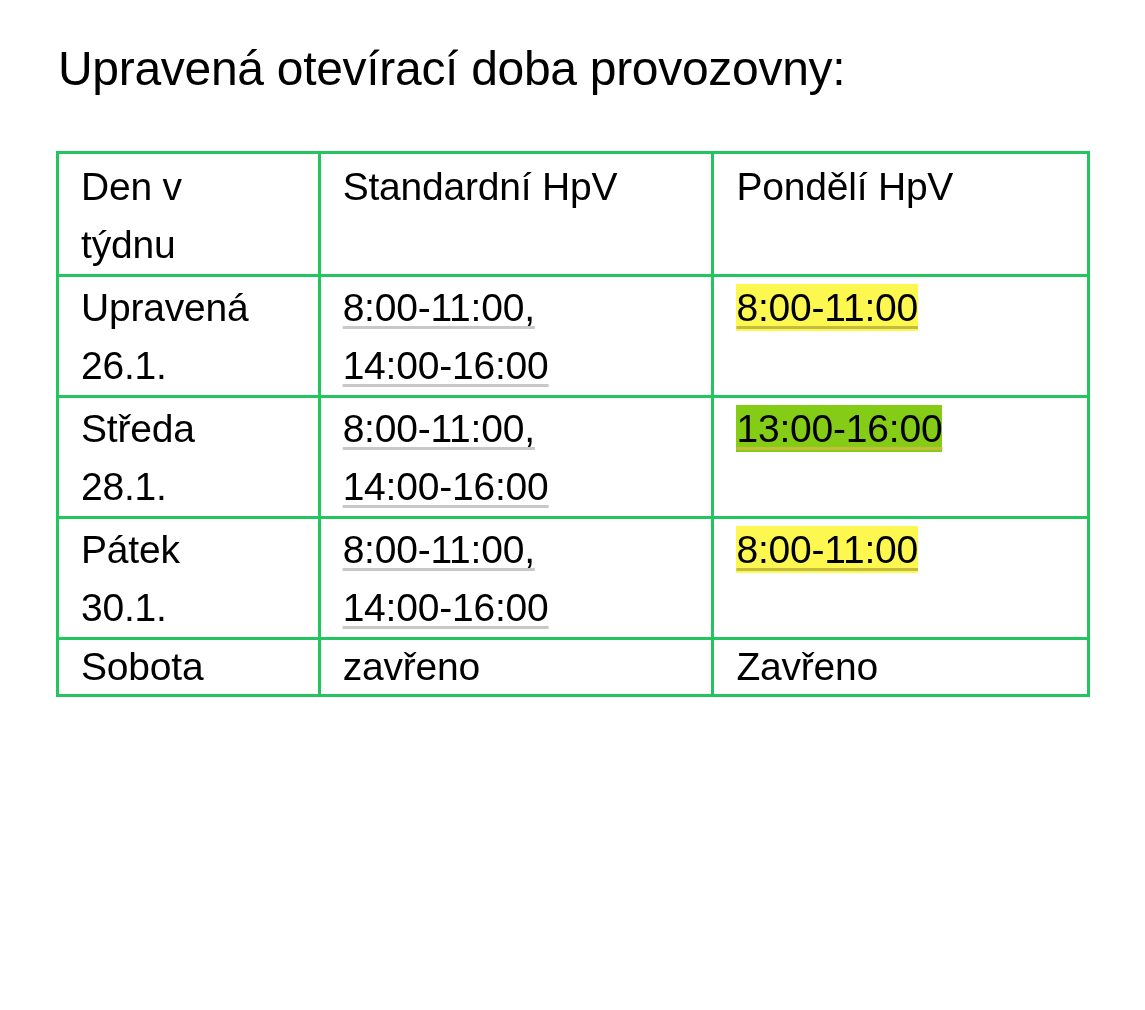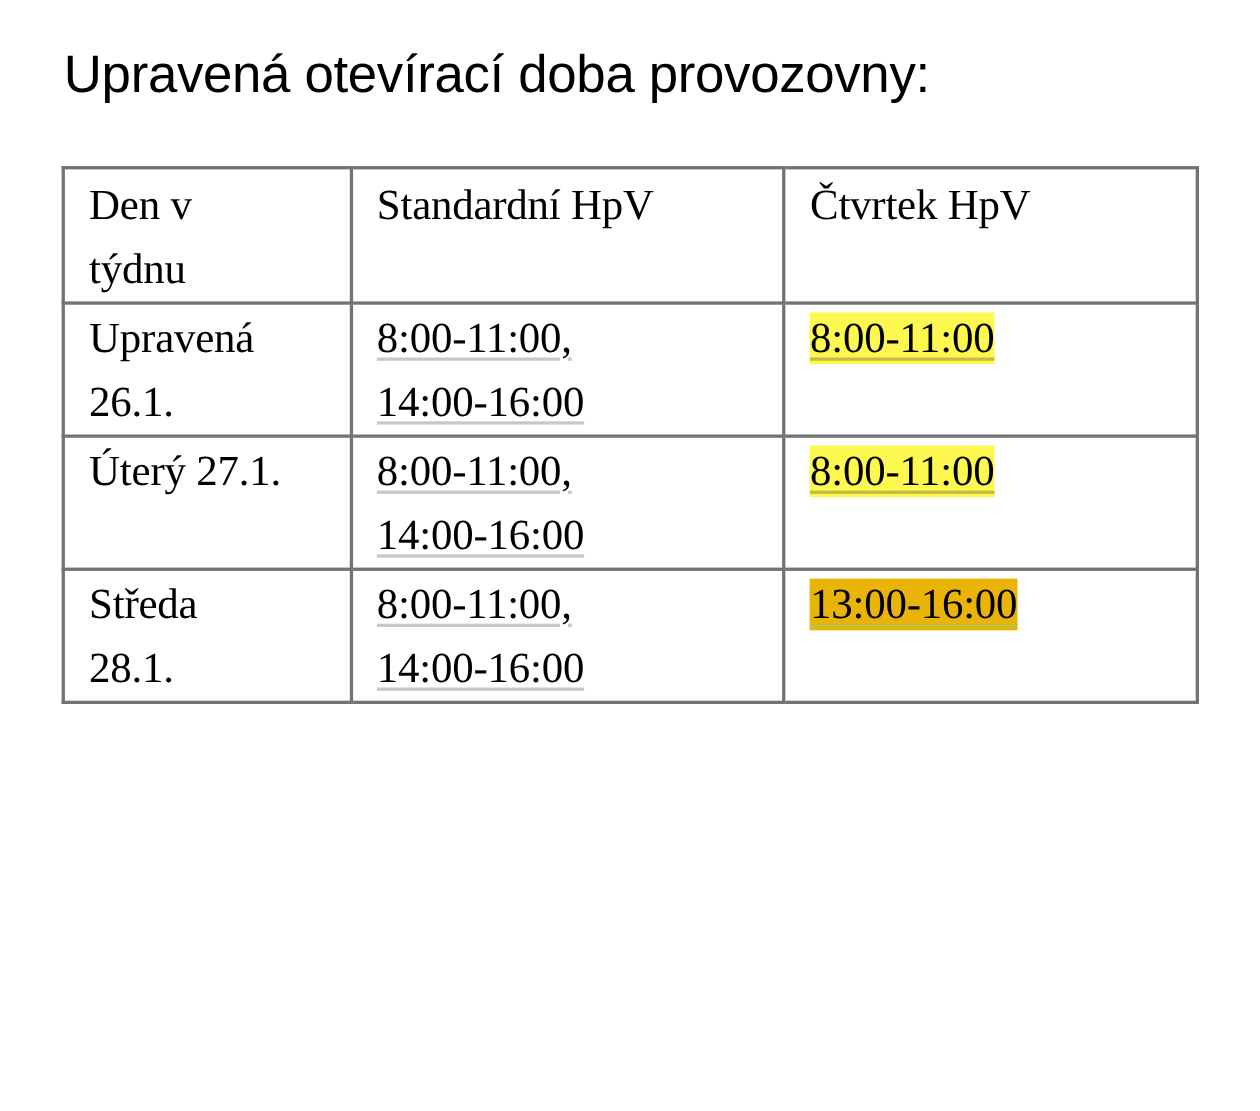--- a/index.html
+++ b/index.html
@@ -10,22 +10,22 @@
   .heading {
     position: absolute; left: 58px; top: 44px;
     font-size: 48px; line-height: 50px; letter-spacing: -0.3px;
   }
   table.hours {
     position: absolute; left: 56px; top: 151px;
     width: 1034px; border-collapse: collapse;
     font-size: 39px; letter-spacing: -0.2px;
   }
   table.hours td {
-    border: 3px solid #737373; vertical-align: top;
-    padding: 8px 20px 0 22px; line-height: 58px; font-family: Liberation Serif, serif;
+    border: 3px solid #22c55e; vertical-align: top;
+    padding: 8px 20px 0 22px; line-height: 58px;
   }
   col.c1 { width: 262px; }
   col.c2 { width: 395px; }
   col.c3 { width: 377px; }
   tr.hdr td { height: 106px; padding-top: 4px; }
   tr.body td { height: 108px; padding-top: 2px; }
   tr.short td { height: 50px; padding-top: 0; line-height: 54px; }
   .line { display: block; }
   .time {
     text-decoration: underline; text-decoration-color: #c8c8c8;
@@ -48,61 +48,67 @@
       <col class="c2">
       <col class="c3">
     </colgroup>
   <tbody>
       <tr class="hdr">
     <td>
       <span class="line">Den v</span>
       <span class="line">týdnu</span>
     </td>
     <td>Standardní HpV</td>
-    <td>Čtvrtek HpV</td>
+    <td>Pondělí HpV</td>
   </tr>
 
   <tr class="body">
     <td>
       <span class="line">Upravená</span>
       <span class="line">26.1.</span>
     </td>
     <td>
       <span class="line"><span class="time">8:00-11:00,</span></span>
       <span class="line"><span class="time">14:00-16:00</span></span>
     </td>
     <td>
       <span class="hl" style="background: rgb(253, 248, 80);">8:00-11:00</span>
     </td>
   </tr>
 
-  <tr class="body">
-    <td>
-      <span class="line">Úterý 27.1.</span>
-    </td>
-    <td>
-      <span class="line"><span class="time">8:00-11:00,</span></span>
-      <span class="line"><span class="time">14:00-16:00</span></span>
-    </td>
-    <td>
-      <span class="hl" style="background: rgb(253, 248, 80);">8:00-11:00</span>
-    </td>
-  </tr>
 
   <tr class="body">
     <td>
       <span class="line">Středa</span>
       <span class="line">28.1.</span>
     </td>
     <td>
       <span class="line"><span class="time">8:00-11:00,</span></span>
       <span class="line"><span class="time">14:00-16:00</span></span>
     </td>
     <td>
-      <span class="hl" style="background: #eab308;">13:00-16:00</span>
+      <span class="hl" style="background: #84cc16;">13:00-16:00</span>
     </td>
   </tr>
 
 
+  <tr class="body">
+    <td>
+      <span class="line">Pátek</span>
+      <span class="line">30.1.</span>
+    </td>
+    <td>
+      <span class="line"><span class="time">8:00-11:00,</span></span>
+      <span class="line"><span class="time">14:00-16:00</span></span>
+    </td>
+    <td>
+      <span class="hl" style="background: rgb(253, 248, 80);">8:00-11:00</span>
+    </td>
+  </tr>
 
+  <tr class="short">
+    <td>Sobota</td>
+    <td>zavřeno</td>
+    <td>Zavřeno</td>
+  </tr>
 
 </tbody>
   </table>
 
 </body></html>

